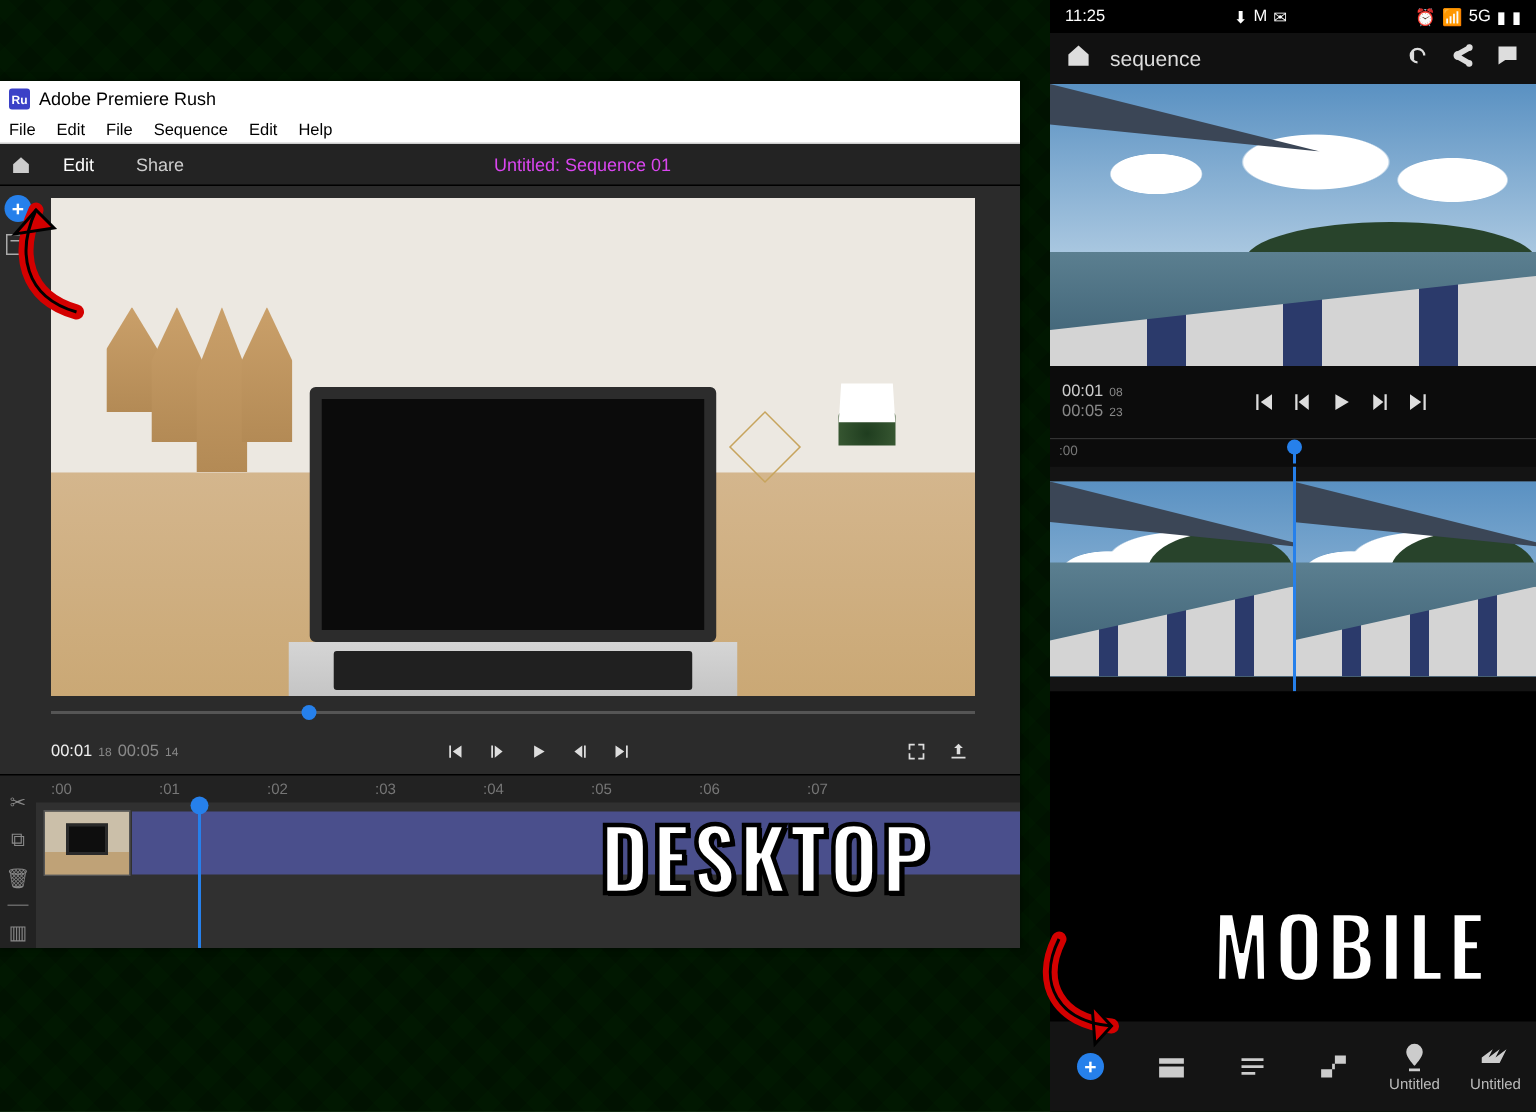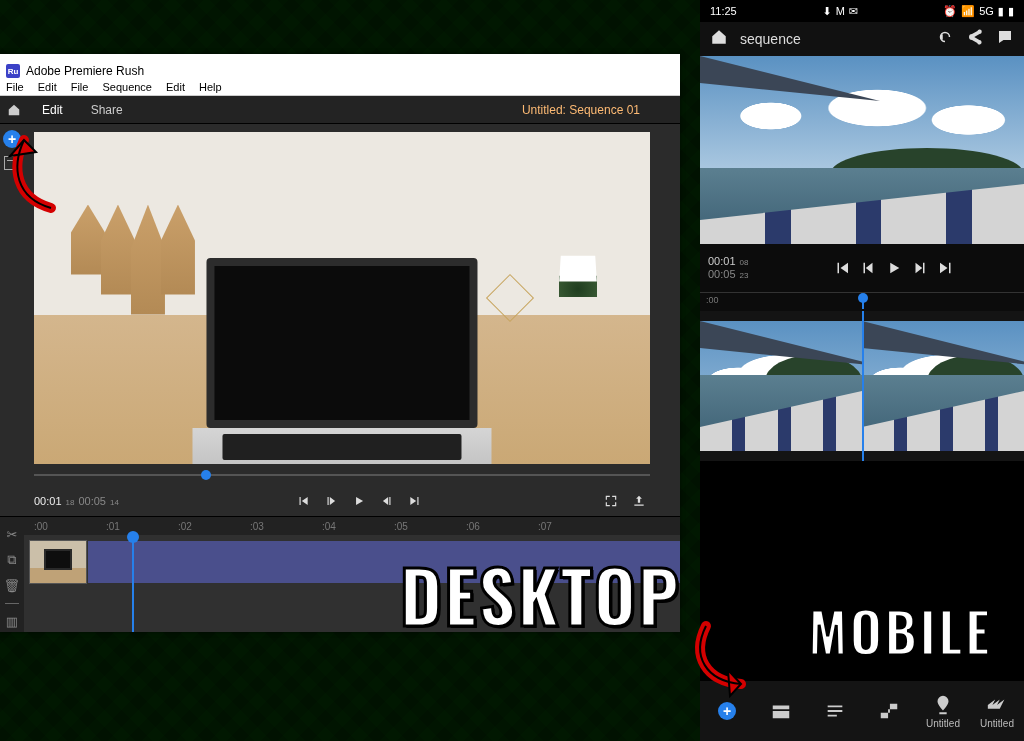--- a/index.html
+++ b/index.html
@@ -2,29 +2,29 @@
 <html><head>
 <meta charset="utf-8">
 <style>
   *{box-sizing:border-box;margin:0;padding:0;font-family:-apple-system,Segoe UI,Helvetica,Arial,sans-serif}
   body{background:#2d6a2d;width:1024px;height:741px;position:relative;overflow:hidden;
        background-image:repeating-linear-gradient(45deg,#216a21 0 12px,#2b7a2b 12px 24px),
                         repeating-linear-gradient(-45deg,#216a21 0 12px,#2b7a2b 12px 24px);
        background-blend-mode:multiply}
   
   .desktop{position:absolute;top:54px;left:0;width:680px;height:578px;background:#2b2b2b;display:flex;flex-direction:column;box-shadow:0 0 4px rgba(0,0,0,.6)}
-  .titlebar{background:#fff;color:#000;height:24px;display:flex;align-items:flex-end;padding:0 6px;font-size:12px;gap:6px}
+  .titlebar{background:#fff;color:#000;height:24px;display:flex;align-items:center;padding:0 6px;font-size:12px;gap:6px}
   .titlebar .logo{width:14px;height:14px;background:#3b41c7;border-radius:2px;display:flex;align-items:center;justify-content:center;color:#fff;font-size:8px;font-weight:bold}
   .menubar{background:#fff;color:#000;height:18px;display:flex;align-items:center;gap:14px;padding:0 6px;font-size:11px;border-bottom:1px solid #ccc}
   .menubar span{cursor:default}
   .topbar{background:#232323;height:28px;display:flex;align-items:center;color:#ccc;font-size:12px;border-bottom:1px solid #000}
   .topbar .home{width:28px;display:flex;justify-content:center}
   .topbar .tab{padding:0 14px;height:100%;display:flex;align-items:center}
   .topbar .tab.active{color:#fff}
-  .topbar .title{flex:1;text-align:right;color:#fdba74}
+  .topbar .title{flex:1;text-align:center;color:#d946ef}
   .workarea{flex:1;display:flex;min-height:0}
   .leftcol{width:24px;background:#2b2b2b;display:flex;flex-direction:column;align-items:center;gap:8px;padding-top:6px}
   .addbtn{width:18px;height:18px;border-radius:50%;background:#2680eb;color:#fff;display:flex;align-items:center;justify-content:center;font-size:14px;font-weight:bold;cursor:pointer}
   .projbtn{width:16px;height:14px;border:1px solid #aaa;position:relative}
   .projbtn:before{content:"";position:absolute;top:3px;left:2px;right:2px;height:1px;background:#aaa}
   .preview-area{flex:1;display:flex;flex-direction:column;padding:8px 30px 0 10px}
   .preview{flex:1;background:#e8e3dc;position:relative;overflow:hidden}
   
   .scene-wall{position:absolute;top:0;left:0;right:0;height:55%;background:#ece8e1}
   .scene-desk{position:absolute;bottom:0;left:0;right:0;height:45%;background:linear-gradient(#d4b68d,#caa875)}
@@ -57,21 +57,21 @@
   .ruler{height:18px;display:flex;align-items:center;color:#777;font-size:10px;padding-left:10px;position:relative}
   .ruler span{display:inline-block;width:72px}
   .tracks{flex:1;position:relative;background:#303030}
   .thumb{position:absolute;top:6px;left:6px;width:56px;height:42px;background:#cbbfa9;outline:1px solid #555}
   .thumb .ml{position:absolute;top:20%;left:25%;width:50%;height:50%;background:#0e0e0e;border:2px solid #2a2a2a}
   .thumb .mb{position:absolute;bottom:0;left:0;right:0;height:35%;background:#bfa277}
   .clip{position:absolute;top:6px;left:64px;right:0;height:42px;background:#4a4f8c}
   .playhead{position:absolute;top:0;bottom:0;left:108px;width:2px;background:#2680eb}
   .playhead:before{content:"";position:absolute;top:-4px;left:-5px;width:12px;height:12px;background:#2680eb;border-radius:50%}
   .overlay-label{position:absolute;font-family:Impact,Oswald,Arial Narrow,sans-serif;font-weight:900;color:#fff;-webkit-text-stroke:3px #000;text-shadow:2px 2px 0 #000;letter-spacing:2px}
-  .lbl-desktop{top:540px;left:400px;font-size:72px}
+  .lbl-desktop{top:529px;left:400px;font-size:56px}
   .lbl-mobile{top:588px;left:808px;font-size:56px}
   
   .arrow{position:absolute;pointer-events:none}
   .arrow svg{overflow:visible}
   .arrowD{top:128px;left:6px;width:60px;height:90px}
   .arrowM{top:616px;left:686px;width:80px;height:80px}
   
   .mobile{position:absolute;top:0;left:700px;width:324px;height:741px;background:#000;display:flex;flex-direction:column}
   .statusbar{height:22px;color:#fff;font-size:11px;display:flex;align-items:center;padding:0 10px;justify-content:space-between}
   .status-icons{display:flex;gap:4px;align-items:center}

